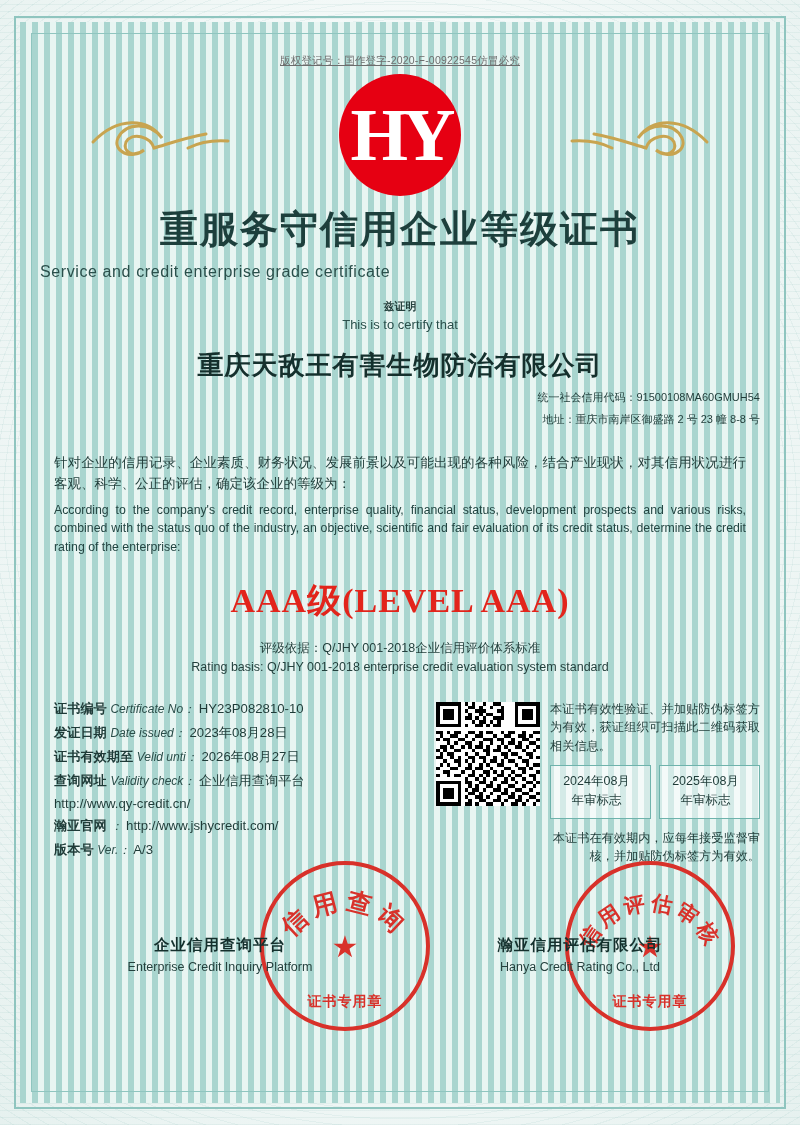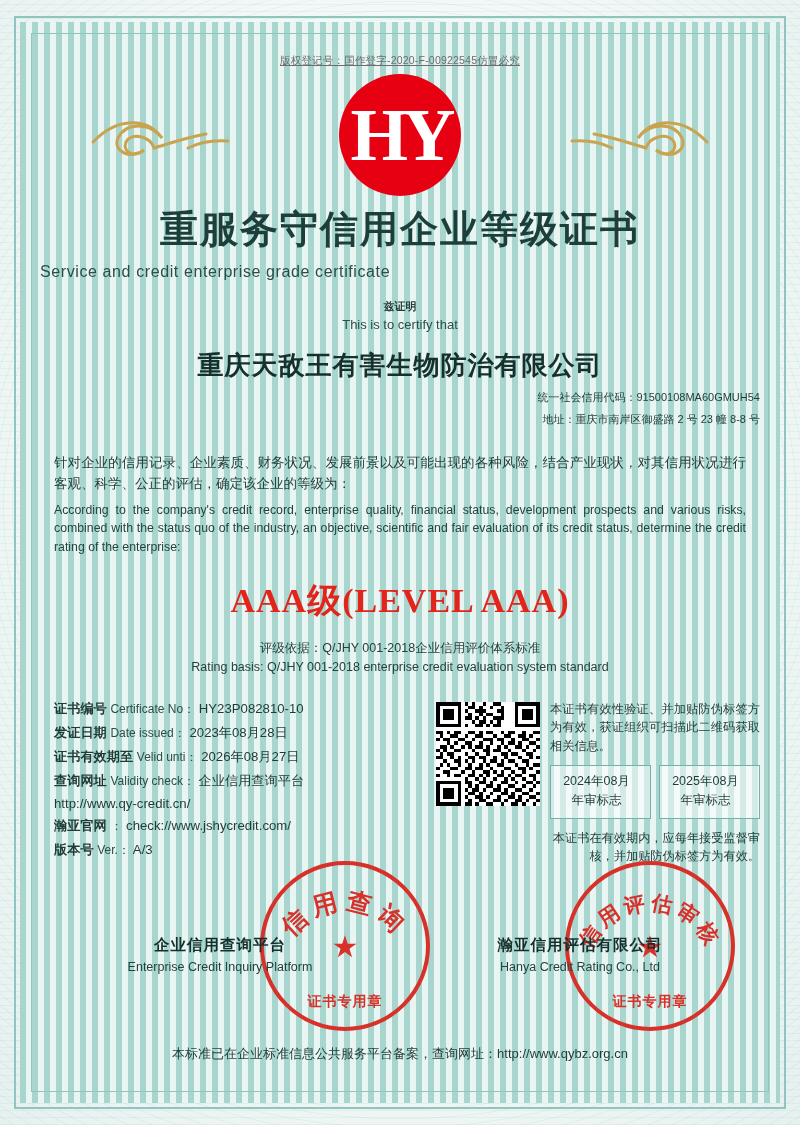--- a/index.html
+++ b/index.html
@@ -178,21 +178,21 @@
     padding-left:14px;
     box-sizing:border-box;
   }
   .drow{
     font-size:13.2px;
     color:#1f3b38;
     margin-bottom:6px;
     white-space:nowrap;
   }
   .dlabel-cn{font-weight:bold;}
-  .dlabel-en{font-size:12px;color:#2b4e4a;}
+  .dlabel-en{font-size:12px;color:#2b4e4a;font-style:italic;}
   .dval{}
   .qr{
     width:104px;height:104px;
     margin-left:6px;
     margin-top:2px;
     background:#ffffff;
     flex:0 0 auto;
   }
   .details-right{
     flex:1;
@@ -347,21 +347,21 @@
           <span class="dlabel-cn">查询网址</span>
           <span class="dlabel-en">Validity check：</span>
           <span class="dval">企业信用查询平台</span>
         </div>
         <div class="drow">
           <span class="dval">http://www.qy-credit.cn/</span>
         </div>
         <div class="drow">
           <span class="dlabel-cn">瀚亚官网</span>
           <span class="dlabel-en">：</span>
-          <span class="dval">check://www.jshycredit.com/</span>
+          <span class="dval">http://www.jshycredit.com/</span>
         </div>
         <div class="drow">
           <span class="dlabel-cn">版本号</span>
           <span class="dlabel-en">Ver.：</span>
           <span class="dval">A/3</span>
         </div>
       </div>
 
       <svg class="qr" viewBox="0 0 29 29" shape-rendering="crispEdges">
         <rect width="29" height="29" fill="#ffffff"></rect>
@@ -636,15 +636,14 @@
           <div class="org-cn">企业信用查询平台</div>
           <div class="org-en">Enterprise Credit Inquiry Platform</div>
         </div>
         <div class="org">
           <div class="org-cn">瀚亚信用评估有限公司</div>
           <div class="org-en">Hanya Credit Rating Co., Ltd</div>
         </div>
       </div>
     </div>
 
-    <div class="footer">本标准已在企业标准信息公共服务平台备案，查询网址：http://www.qybz.org.cn</div>
   </div>
 </div>
 
 </body></html>

